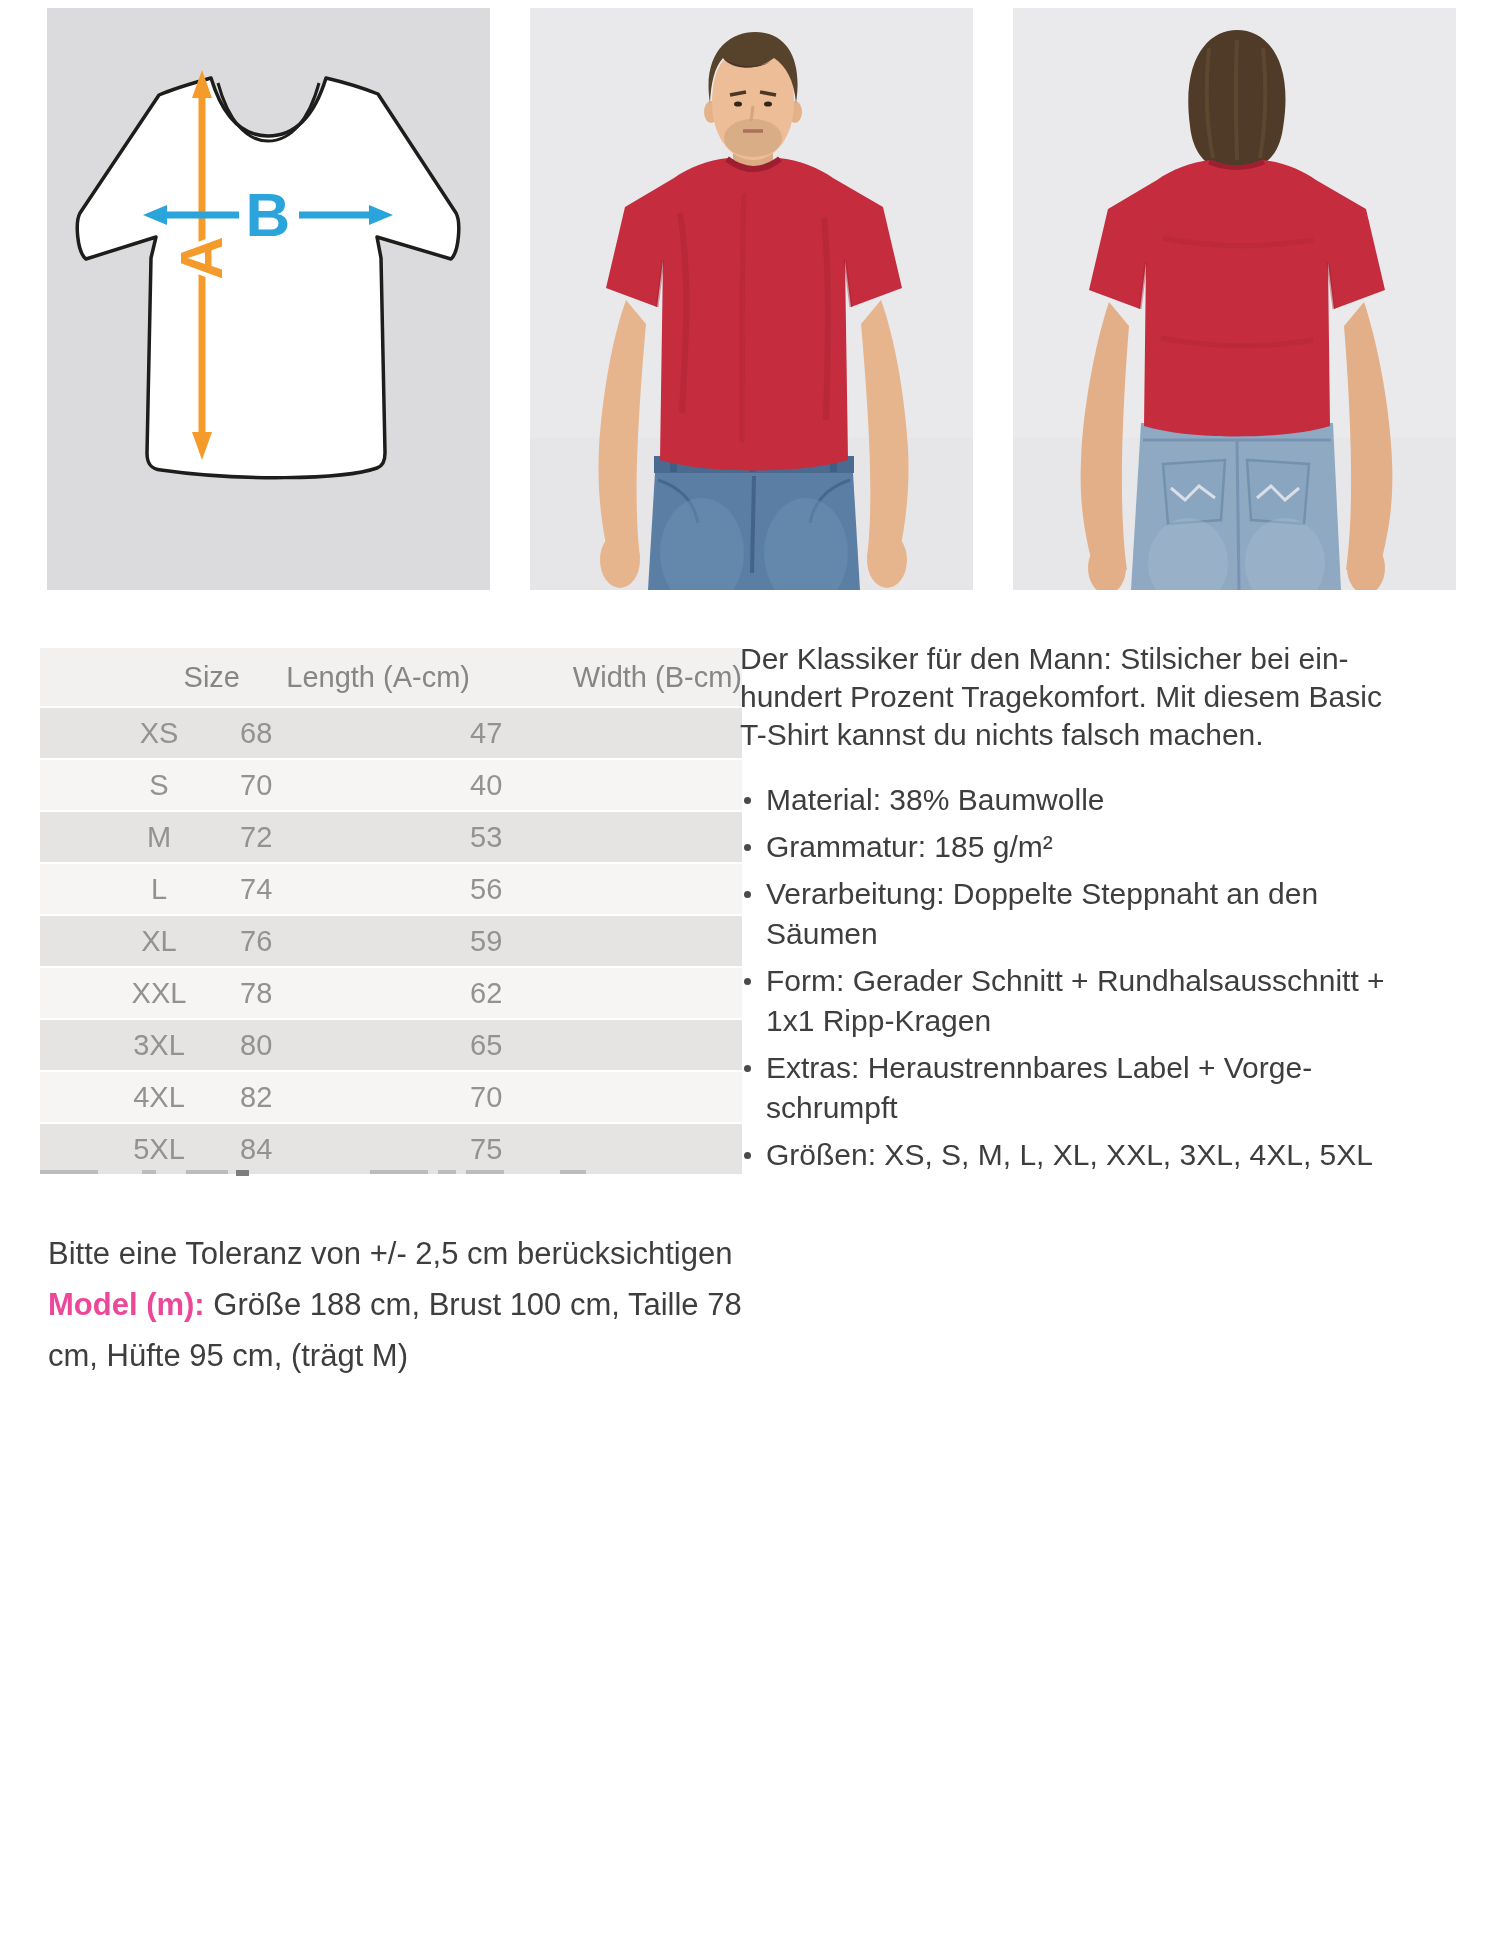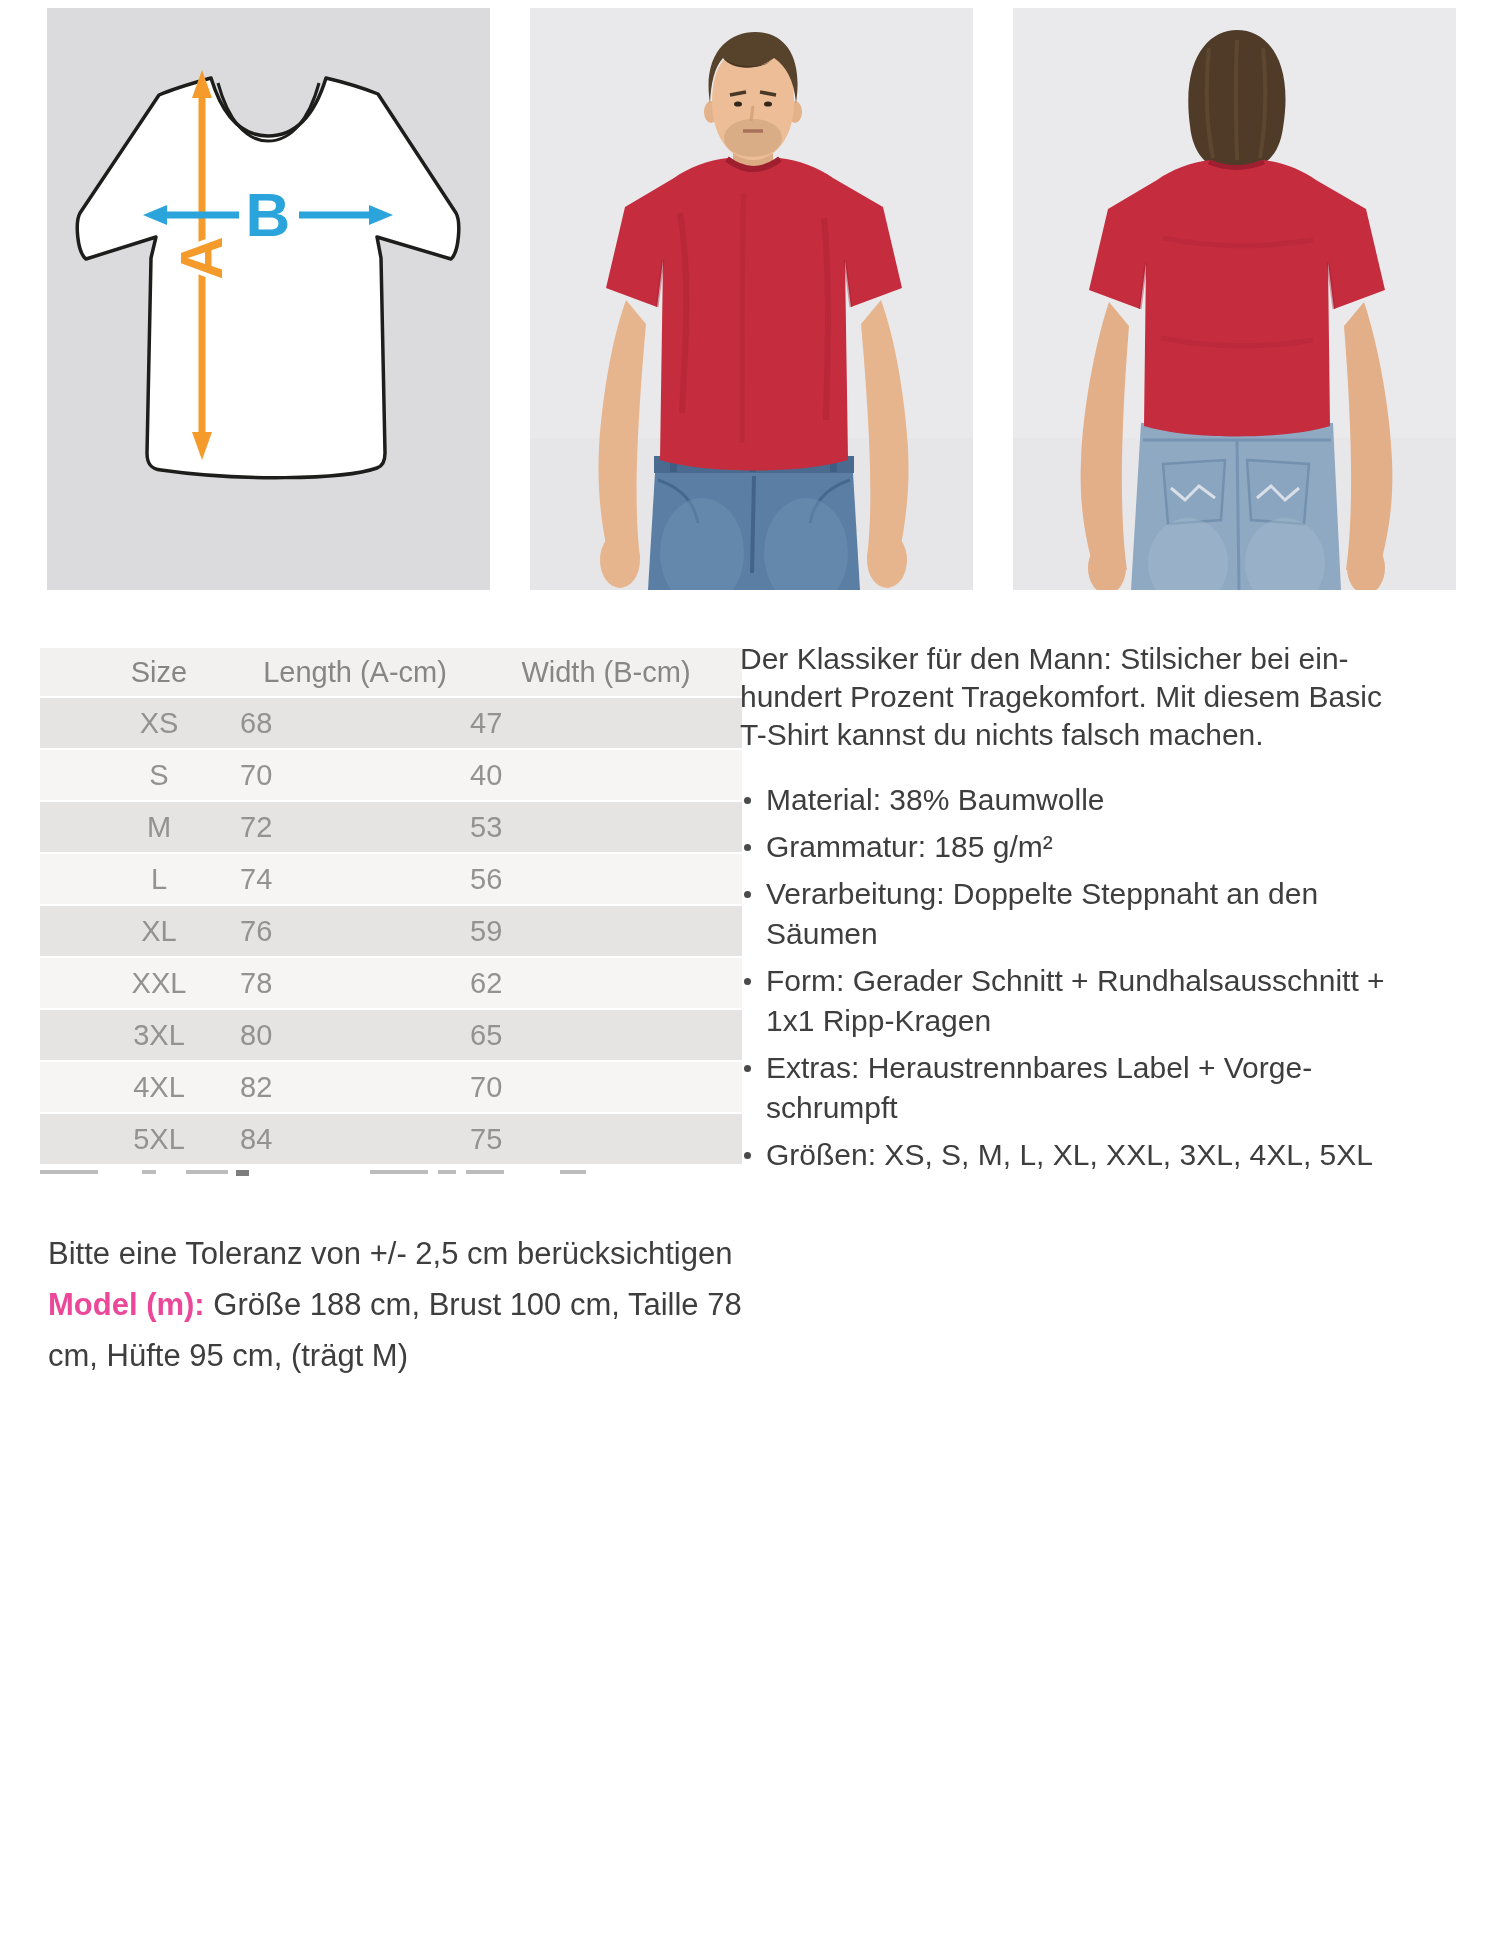--- a/index.html
+++ b/index.html
@@ -34,24 +34,24 @@
     left: 40px;
     top: 648px;
     width: 702px;
     border-collapse: separate;
     border-spacing: 0;
     font-size: 29px;
     color: #929292;
   }
   .size-table th {
     font-weight: normal;
-    text-align: center;
+    text-align: right;
     background: #f2f1ef;
     color: #868686;
-    height: 50px;
+    height: 60px;
     vertical-align: middle;
   }
   .size-table td {
     height: 52px;
     vertical-align: middle;
   }
   .size-table tr.dark td  { background: #e5e4e2; }
   .size-table tr.light td { background: #f6f5f3; }
   .size-table th, .size-table td { border-bottom: 2px solid #ffffff; }
   .col-size   { width: 200px; padding-left: 38px; text-align: center; }

